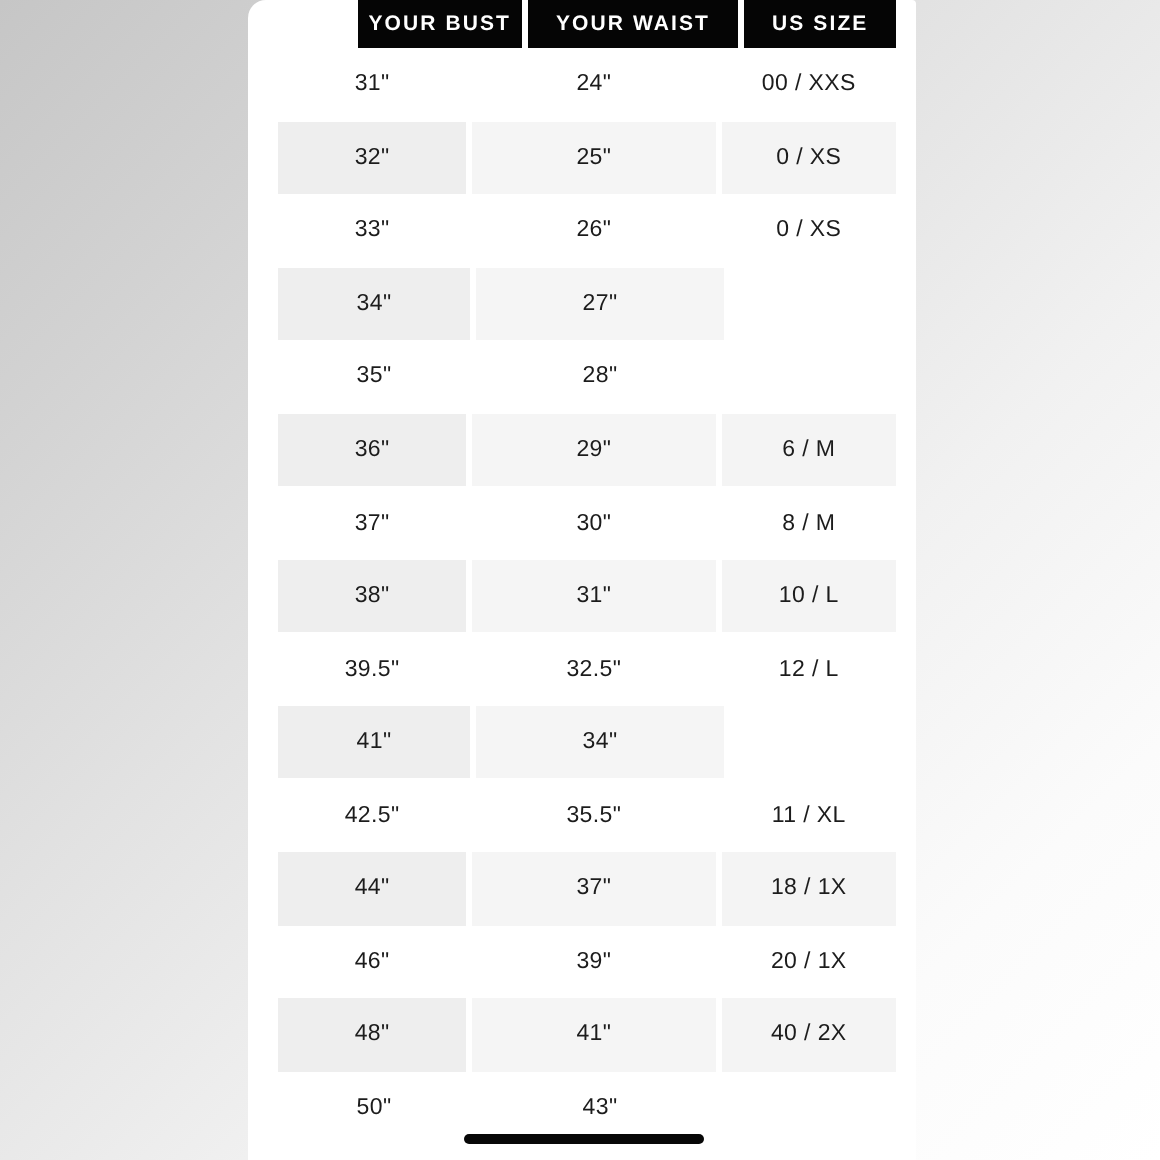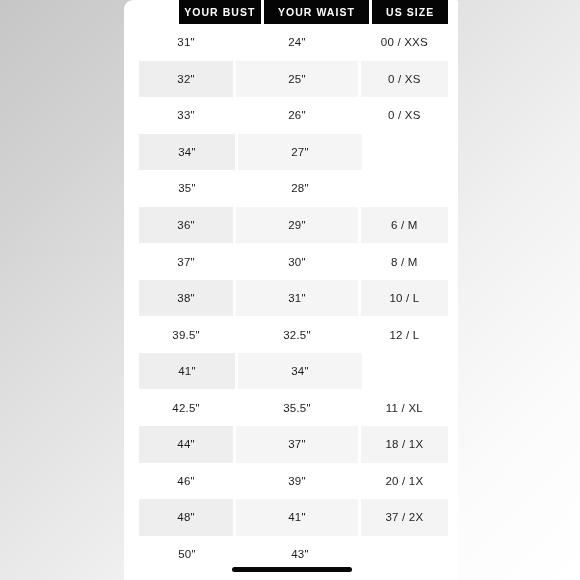--- a/index.html
+++ b/index.html
@@ -204,21 +204,21 @@
             <div class="gap"></div>
             <div class="cell c1">39"</div>
             <div class="gap"></div>
             <div class="cell c2">20 / 1X</div>
           </div>
           <div class="row shade">
             <div class="cell c0">48"</div>
             <div class="gap"></div>
             <div class="cell c1">41"</div>
             <div class="gap"></div>
-            <div class="cell c2">37 / 2X</div>
+            <div class="cell c2">40 / 2X</div>
           </div>
           <div class="row plain">
             <div class="cell c0">50"</div>
             <div class="gap"></div>
             <div class="cell c1">43"</div>
             <div class="gap"></div>
           </div>
         </div>
 
     </div>

